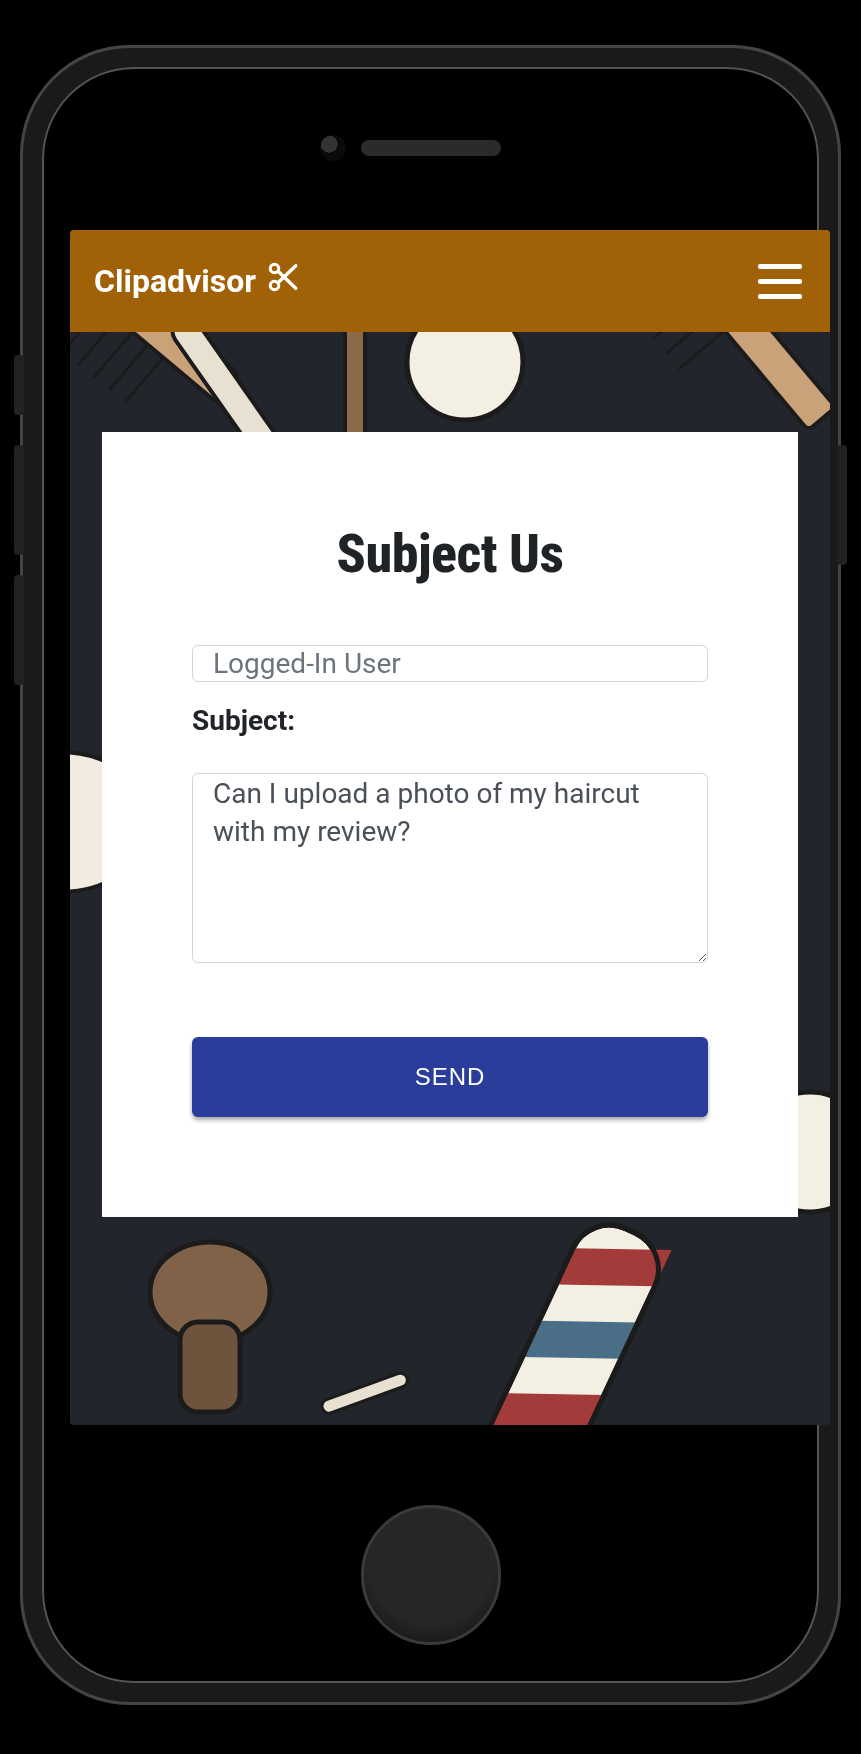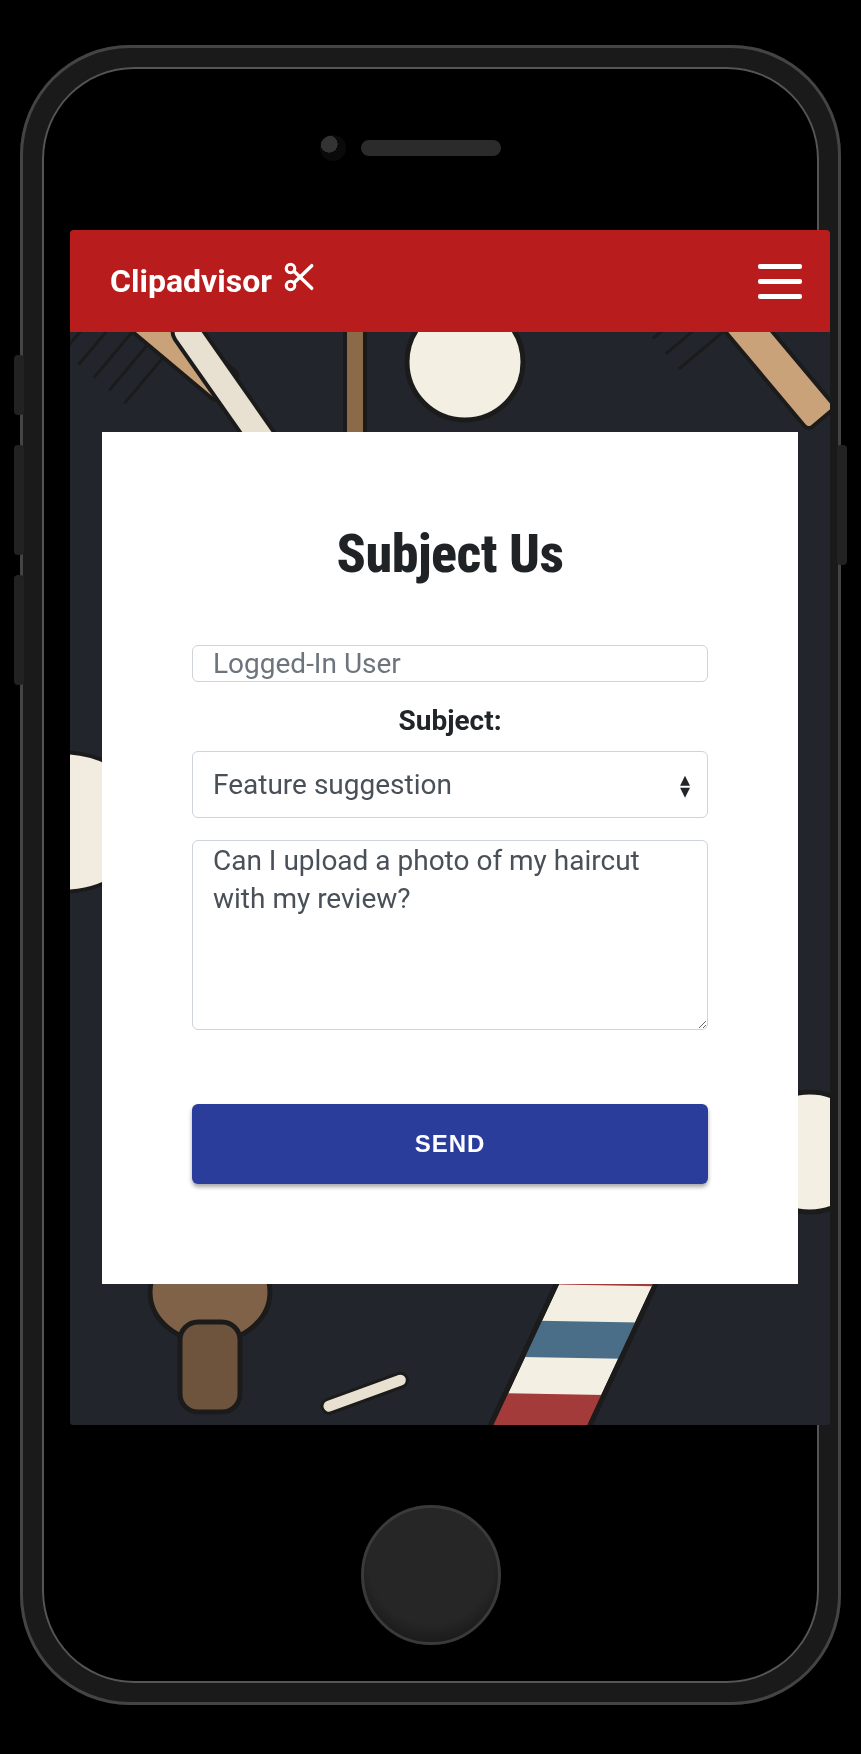--- a/index.html
+++ b/index.html
@@ -72,25 +72,25 @@
     left: 50px; top: 185px;
     width: 760px; height: 1195px;
     background: #21252b;
     overflow: hidden;
     border-radius: 4px;
   }
 
   
   .app-header {
     height: 102px;
-    background: #b91c1c;
+    background: #a16207;
     display: flex;
     align-items: center;
     justify-content: space-between;
-    padding: 0 28px 0 40px;
+    padding: 0 28px 0 24px;
     color: #fff;
   }
   .brand {
     display: flex;
     align-items: center;
     gap: 10px;
     font-size: 32px;
     font-weight: 700;
   }
   .brand svg { width: 34px; height: 34px; }
@@ -144,21 +144,21 @@
     border: 1px solid #ced4da;
     border-radius: 6px;
     background: #fff;
     font-size: 28px;
     color: #495057;
     padding: 1px 20px;
     font-family: inherit;
   }
   .field.readonly { color: #6c757d; background: #fff; }
   .label {
-    text-align: center;
+    text-align: left;
     font-size: 28px;
     font-weight: 700;
     color: #212529;
     margin: 22px 0 14px;
   }
   .select-wrap {
     position: relative;
   }
   .select-wrap select {
     appearance: none;
@@ -188,21 +188,21 @@
   }
   .send-btn {
     margin-top: 70px;
     width: 100%;
     height: 80px;
     background: #2a3d9b;
     color: #fff;
     border: none;
     border-radius: 6px;
     font-size: 24px;
-    font-weight: 700;
+    font-weight: 400;
     letter-spacing: 1px;
     box-shadow: 0 3px 4px rgba(0,0,0,0.35);
     cursor: pointer;
   }
 </style>
 </head>
 <body>
 
 <div class="phone-frame">
   <span class="side-btn mute"></span>
@@ -305,26 +305,20 @@
         </g>
       </svg>
 
       <div class="card">
         <h1>Subject Us</h1>
 
         <input type="text" readonly="" class="field readonly" value="Logged-In User" style="">
 
         <div class="label">Subject:</div>
 
-        <div class="select-wrap">
-          <select class="field">
-            <option selected="">Feature suggestion</option>
-          </select>
-          <span class="select-caret">▴<br>▾</span>
-        </div>
 
         <textarea class="field" style="">Can I upload a photo of my haircut with my review?</textarea>
 
         <button class="send-btn">SEND</button>
       </div>
     </div>
   </div>
 
   <span class="home-btn"></span>
 </div>

